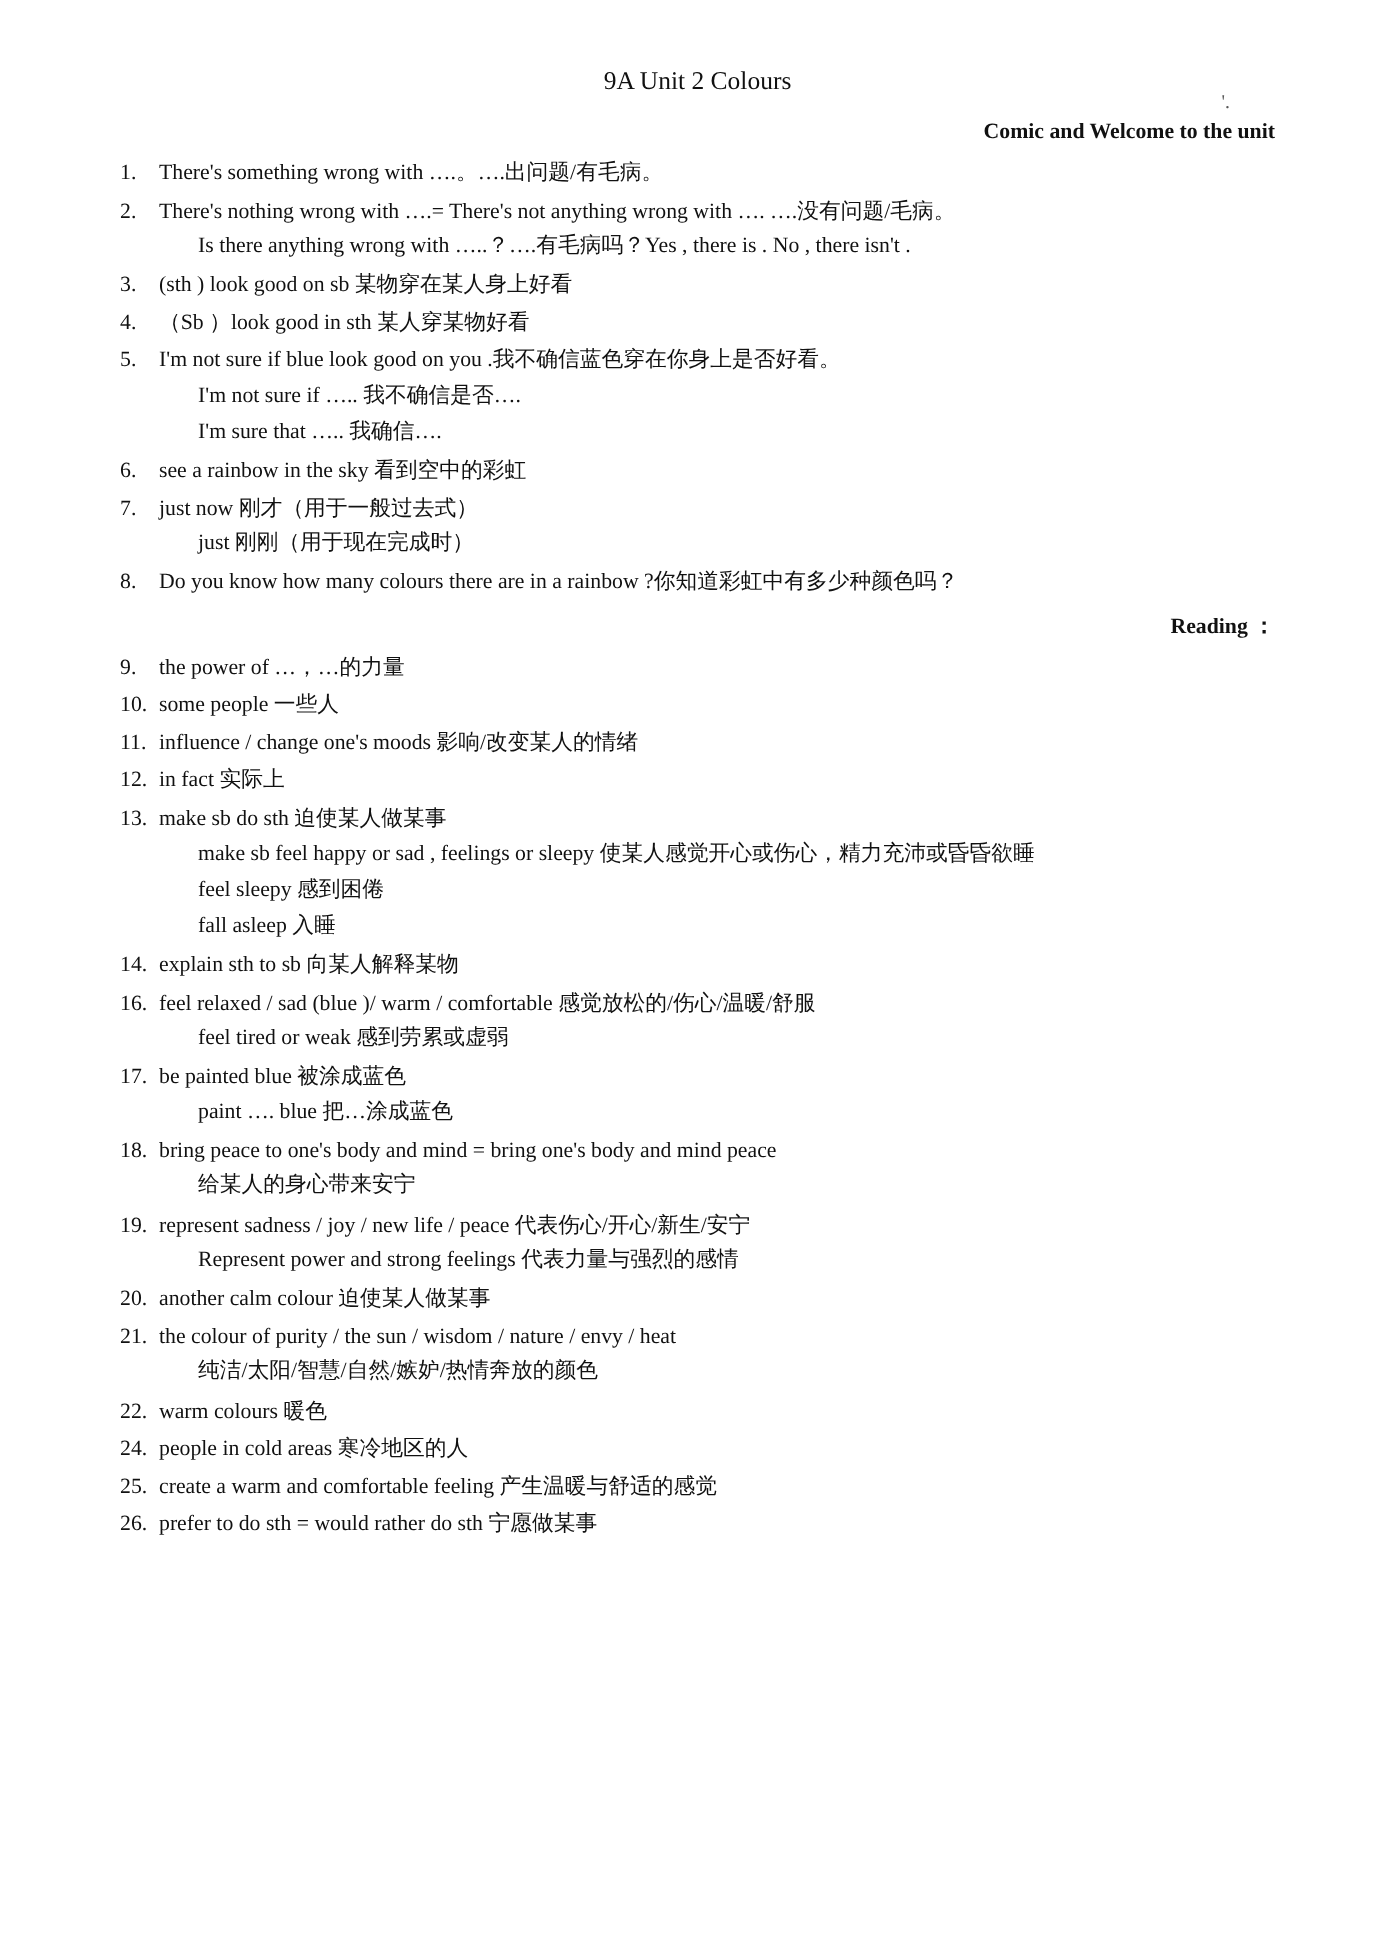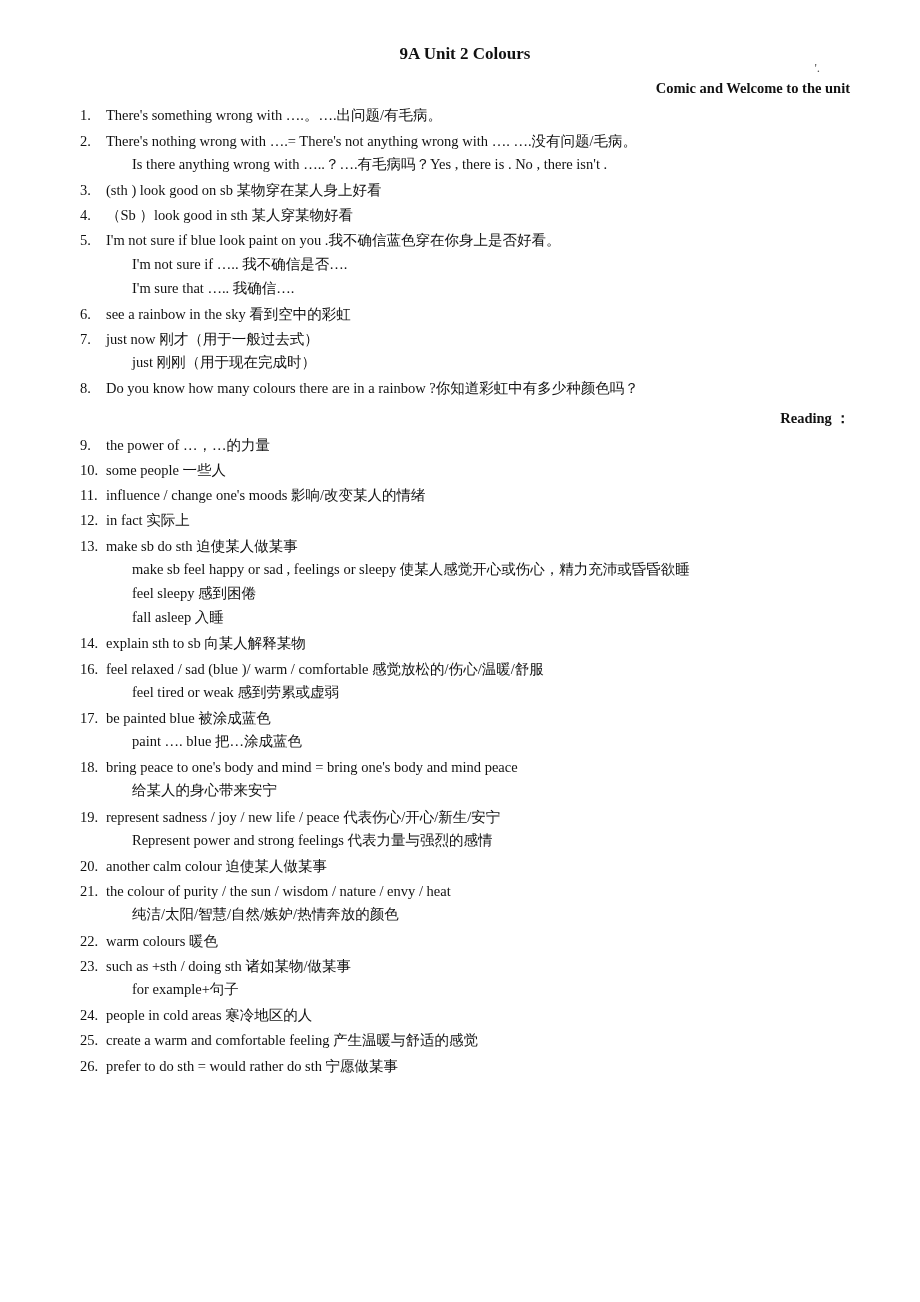--- a/index.html
+++ b/index.html
@@ -13,21 +13,21 @@
       font-size: 14.5px;
       color: #111;
       width: 920px;
       min-height: 1302px;
       padding: 40px 70px 40px 80px;
       line-height: 1.6;
     }
     .page-title {
       text-align: center;
       font-size: 17px;
-      font-weight: bold;
+      font-weight: normal;
       margin-bottom: 10px;
     }
     .section-heading {
       font-weight: bold;
       margin-bottom: 4px;
       text-align: right;
     }
     .numbered-list {
       list-style: none;
       padding: 0;
@@ -84,21 +84,21 @@
         <li>
           <span class="num">3.</span>
           <div class="item-content"><span>(sth ) look good on sb          某物穿在某人身上好看</span></div>
         </li>
         <li>
           <span class="num">4.</span>
           <div class="item-content"><span>（Sb ）look good in sth               某人穿某物好看</span></div>
         </li>
         <li>
           <span class="num">5.</span>
-          <div class="item-content"><span>I'm not sure if blue look paint on you .我不确信蓝色穿在你身上是否好看。</span><span class="sub-line">I'm not sure if …..          我不确信是否….</span><span class="sub-line">I'm sure that …..          我确信….</span></div>
+          <div class="item-content"><span>I'm not sure if blue look good on you .我不确信蓝色穿在你身上是否好看。</span><span class="sub-line">I'm not sure if …..          我不确信是否….</span><span class="sub-line">I'm sure that …..          我确信….</span></div>
         </li>
         <li>
           <span class="num">6.</span>
           <div class="item-content"><span>see a rainbow in the sky    看到空中的彩虹</span></div>
         </li>
         <li>
           <span class="num">7.</span>
           <div class="item-content"><span>just now          刚才（用于一般过去式）</span><span class="sub-line">just              刚刚（用于现在完成时）</span></div>
         </li>
         <li>
@@ -155,24 +155,20 @@
         </li>
         <li>
           <span class="num">21.</span>
           <div class="item-content"><span>the colour of purity / the sun / wisdom / nature / envy / heat</span><span class="sub-line">纯洁/太阳/智慧/自然/嫉妒/热情奔放的颜色</span></div>
         </li>
         <li>
           <span class="num">22.</span>
           <div class="item-content"><span>warm colours 暖色</span></div>
         </li>
         <li>
-          <span class="num">23.</span>
-          <div class="item-content"><span>such as +sth / doing sth          诸如某物/做某事</span><span class="sub-line">for example+句子</span></div>
-        </li>
-        <li>
           <span class="num">24.</span>
           <div class="item-content"><span>people in cold areas          寒冷地区的人</span></div>
         </li>
         <li>
           <span class="num">25.</span>
           <div class="item-content"><span>create a warm and comfortable feeling          产生温暖与舒适的感觉</span></div>
         </li>
         <li>
           <span class="num">26.</span>
           <div class="item-content"><span>prefer to do sth = would rather do sth  宁愿做某事</span></div>

